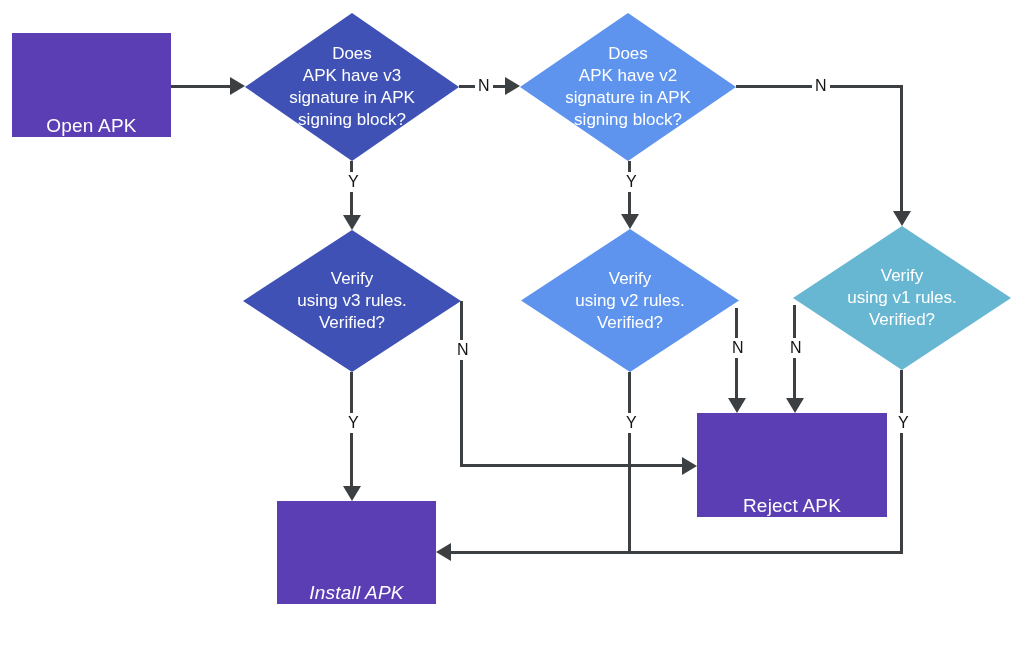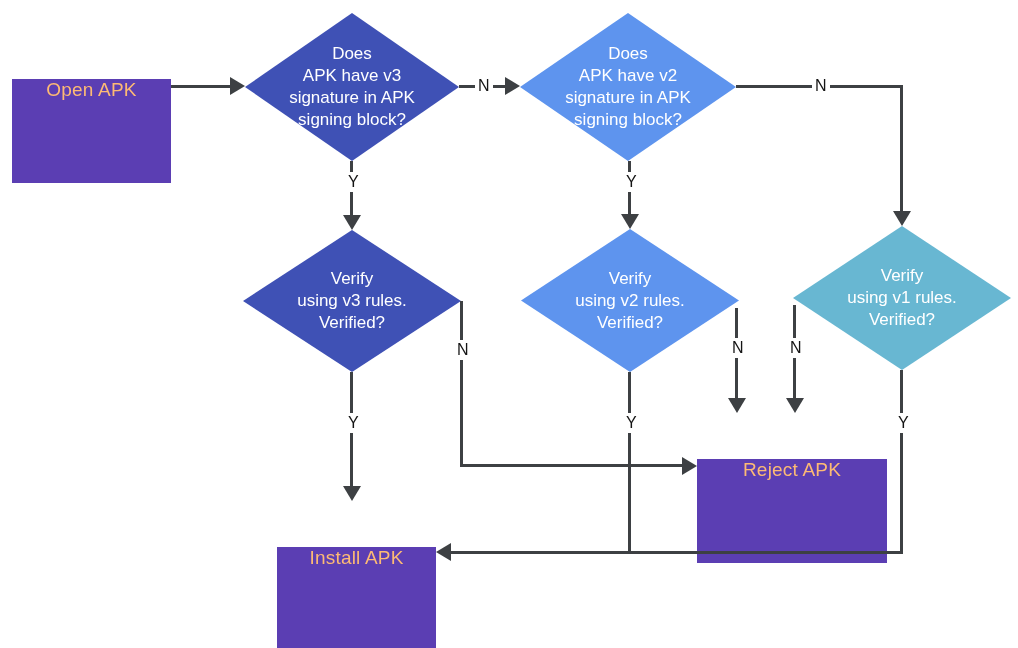--- a/index.html
+++ b/index.html
@@ -1,22 +1,22 @@
 <!DOCTYPE html>
 <html><head>
 <meta charset="utf-8">
 <style>
   html,body{margin:0;padding:0;background:#ffffff;}
   #canvas{
     position:relative;width:1018px;height:648px;background:#ffffff;
     font-family:"Liberation Sans","DejaVu Sans",sans-serif;overflow:hidden;
   }
   .node-rect{
-    position:absolute;display:flex;align-items:flex-start;justify-content:center;
-    color:#fdba74;font-size:19px;letter-spacing:.2px;margin-top:46px;
+    position:absolute;display:flex;align-items:flex-end;justify-content:center;
+    color:#ffffff;font-size:19px;letter-spacing:.2px;
   }
   .node-diamond{
     position:absolute;display:flex;align-items:center;justify-content:center;
     color:#ffffff;font-size:17px;line-height:22px;text-align:center;
     clip-path:polygon(50% 0,100% 50%,50% 100%,0 50%);
   }
   .node-text{white-space:pre-line;}
   .line{position:absolute;background:#3d4043;}
   .hl{height:3px;} .vl{width:3px;}
   .arr{position:absolute;width:0;height:0;}
@@ -66,21 +66,21 @@
   <div class="node-diamond" style="left: 793px; top: 226px; width: 218px; height: 144px; background-color: rgb(104, 183, 210);">
     <span class="node-text">Verify
 using v1 rules.
 Verified?</span>
   </div>
 
   <div class="node-rect" style="left: 697px; top: 413px; width: 190px; height: 104px; background-color: rgb(91, 62, 179);">
     <span class="node-text">Reject APK</span>
   </div>
 
-  <div class="node-rect" style="left: 277px; top: 501px; width: 159px; height: 125px; background-color: rgb(91, 62, 179);">
+  <div class="node-rect" style="left: 277px; top: 501px; width: 159px; height: 103px; background-color: rgb(91, 62, 179); font-style: italic;">
     <span class="node-text">Install APK</span>
   </div>
 
   <div class="line hl" style="left:171px;top:85px;width:61px;"></div>
   <div class="arr right" style="left:230px;top:77px;"></div>
 
   <div class="line hl" style="left:459px;top:85px;width:48px;"></div>
   <div class="arr right" style="left:505px;top:77px;"></div>
   <span class="elabel" style="left:475px;top:76px;">N</span>
 

